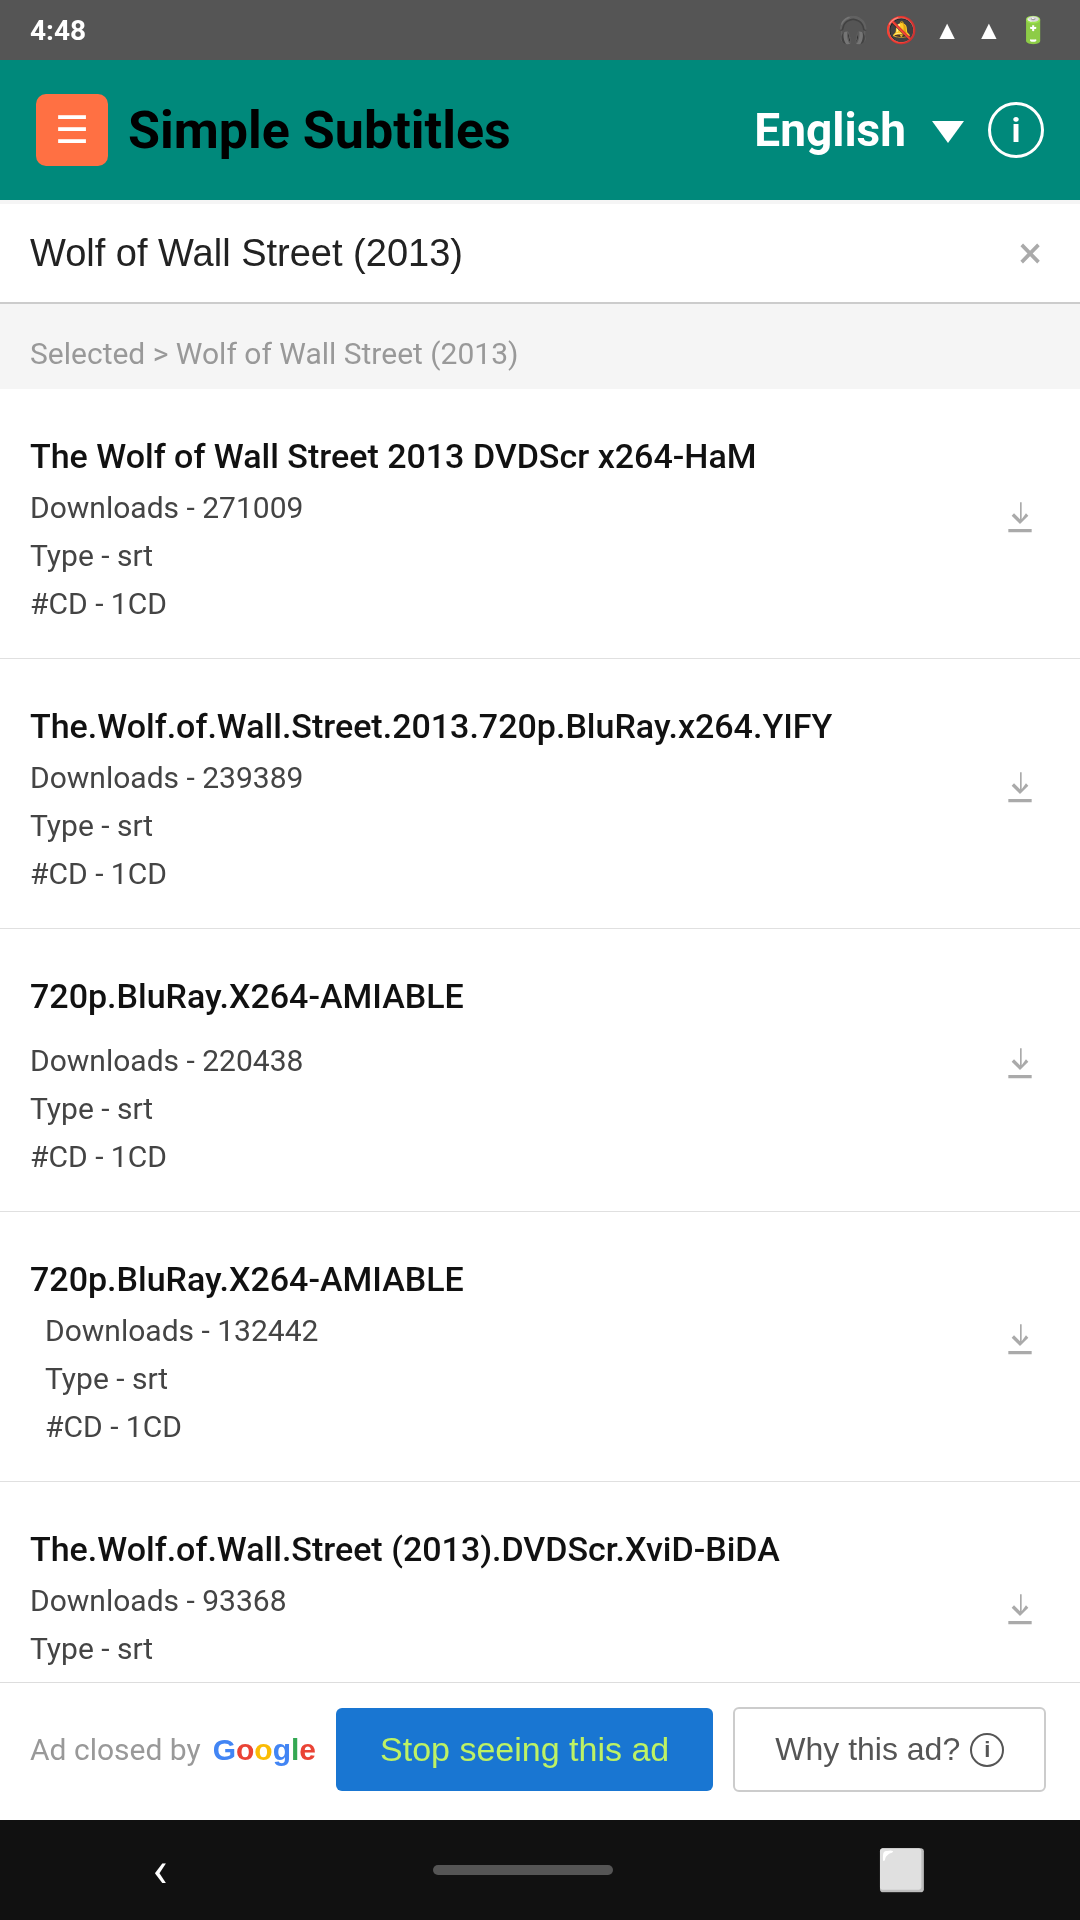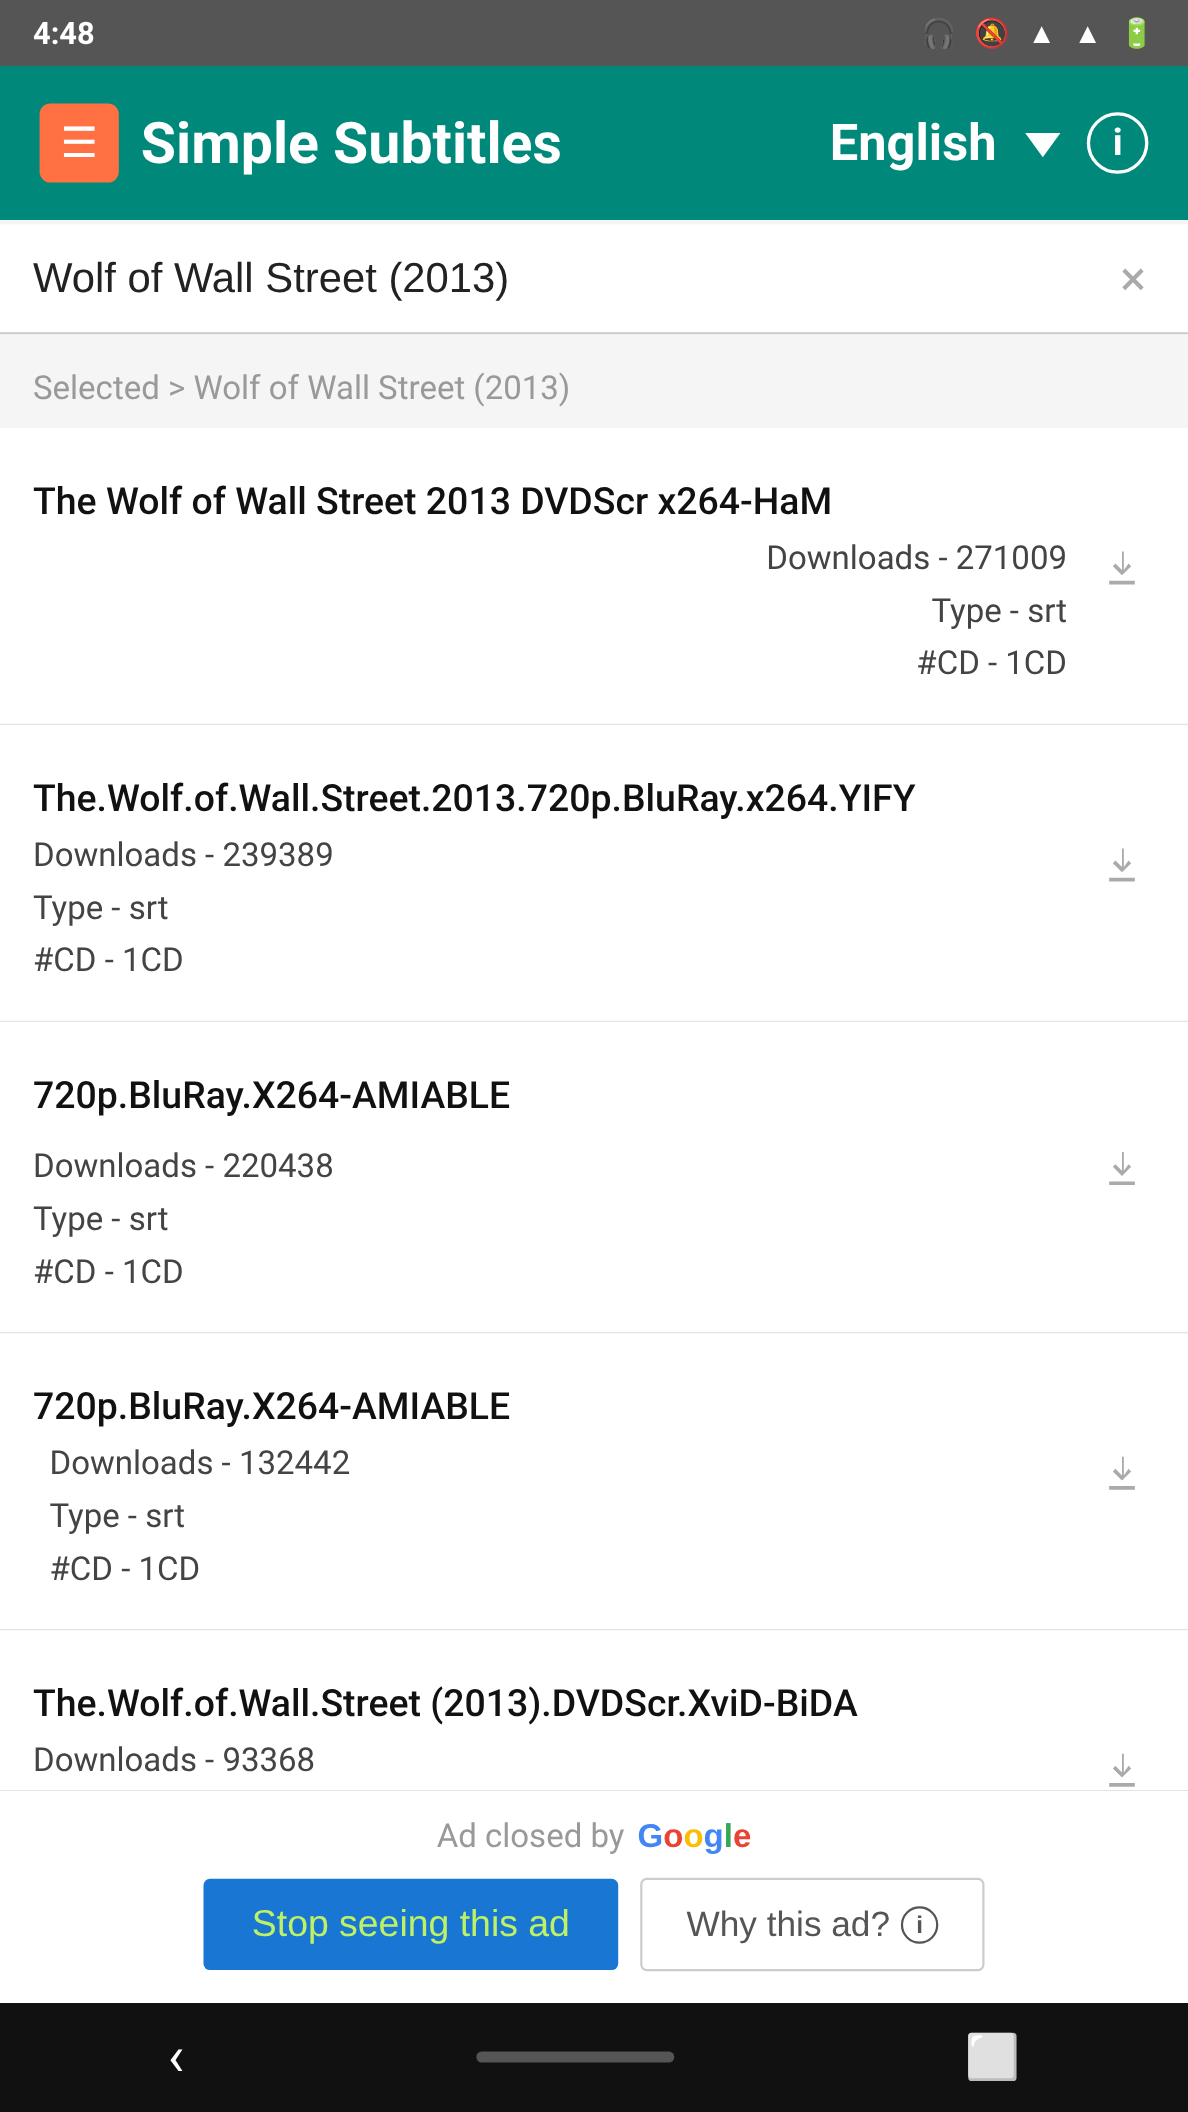--- a/index.html
+++ b/index.html
@@ -52,21 +52,21 @@
       height: 72px;
       background: #ff7043;
       border-radius: 10px;
       display: flex;
       align-items: center;
       justify-content: center;
       color: white;
       font-size: 38px;
     }
     .app-title {
-      color: #ffffff;
+      color: #000000;
       font-size: 52px;
       font-weight: bold;
       text-align: center;
     }
     .app-bar-right {
       display: flex;
       align-items: center;
       gap: 24px;
     }
     .lang-selector {
@@ -177,21 +177,20 @@
     
     .ad-overlay {
       position: fixed;
       bottom: 100px;
       left: 0;
       width: 1080px;
       background: white;
       border-top: 1px solid #ddd;
       padding: 24px 30px 28px;
       display: flex;
-      flex-direction: column;
       align-items: center;
       gap: 20px;
       z-index: 100;
     }
     .ad-closed-text {
       font-size: 30px;
       color: #999;
       display: flex;
       align-items: center;
       gap: 12px;
@@ -314,21 +313,21 @@
   <input class="search-input" type="text" value="Wolf of Wall Street (2013)" style="">
   <span class="search-clear">×</span>
 </div>
 
 <div class="breadcrumb">Selected &gt; Wolf of Wall Street (2013)</div>
 
 <div class="results-list" id="results-list">
 <div class="result-item">
       <div class="result-info">
         <div class="result-title">The Wolf of Wall Street 2013 DVDScr x264-HaM</div>
-        <div class="result-meta" style="white-space: pre-line; text-align: right;">Downloads - 271009
+        <div class="result-meta" style="white-space: pre-line;">Downloads - 271009
 Type - srt
 #CD - 1CD</div>
       </div>
       <div class="download-icon"><svg width="40" height="40" viewBox="0 0 24 24" fill="#aaa">
       <path d="M5 20h14v-2H5v2zm7-18v10.17l-3.59-3.58L7 10l5 5 5-5-1.41-1.41L13 12.17V2h-2z"></path>
     </svg></div>
     </div>
     <div class="result-item">
       <div class="result-info">
         <div class="result-title">The.Wolf.of.Wall.Street.2013.720p.BluRay.x264.YIFY</div>

